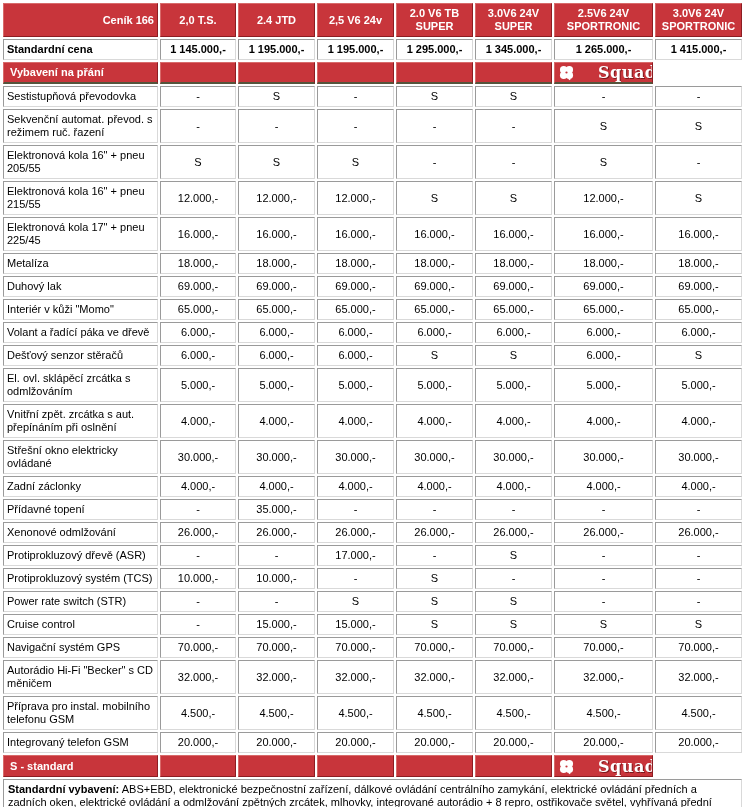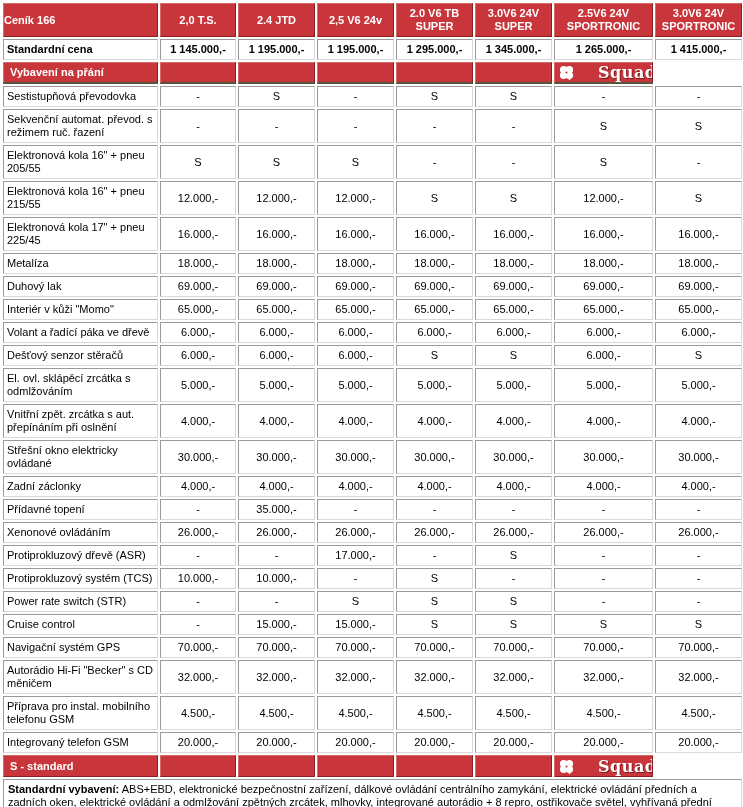--- a/index.html
+++ b/index.html
@@ -23,21 +23,21 @@
     vertical-align:middle;
     background:#ffffff;
   }
   
   th.red, td.red {
     background:#c8353b;
     border-color:#d86a6a #8c1d22 #8c1d22 #d86a6a;
     color:#ffffff;
   }
   thead th { font-weight:bold; text-align:center; height:32px; }
-  thead th.corner { text-align:left; padding-left:0; }
+  thead th.corner { text-align:right; padding-left:0; }
 
   tr.price-row td { font-weight:bold; }
   tr.price-row td.label { text-align:left;margin-left:32px; }
   td.label { text-align:left; }
   td.value { text-align:center; }
 
   tr.band td { height:22px; font-weight:bold; }
   tr.band td.band-label { text-align:left; padding-left:6px; }
   
   tr.band.ruled td { border-bottom:2px solid #55553d; }
@@ -270,21 +270,21 @@
           <td class="label">Přídavné topení</td>
           <td class="value">-</td>
           <td class="value">35.000,-</td>
           <td class="value">-</td>
           <td class="value">-</td>
           <td class="value">-</td>
           <td class="value">-</td>
           <td class="value">-</td>
         </tr>
         <tr>
-          <td class="label">Xenonové ovládáním</td>
+          <td class="label">Xenonové odmlžování</td>
           <td class="value">26.000,-</td>
           <td class="value">26.000,-</td>
           <td class="value">26.000,-</td>
           <td class="value">26.000,-</td>
           <td class="value">26.000,-</td>
           <td class="value">26.000,-</td>
           <td class="value">26.000,-</td>
         </tr>
         <tr>
           <td class="label">Protiprokluzový dřevě (ASR)</td>

